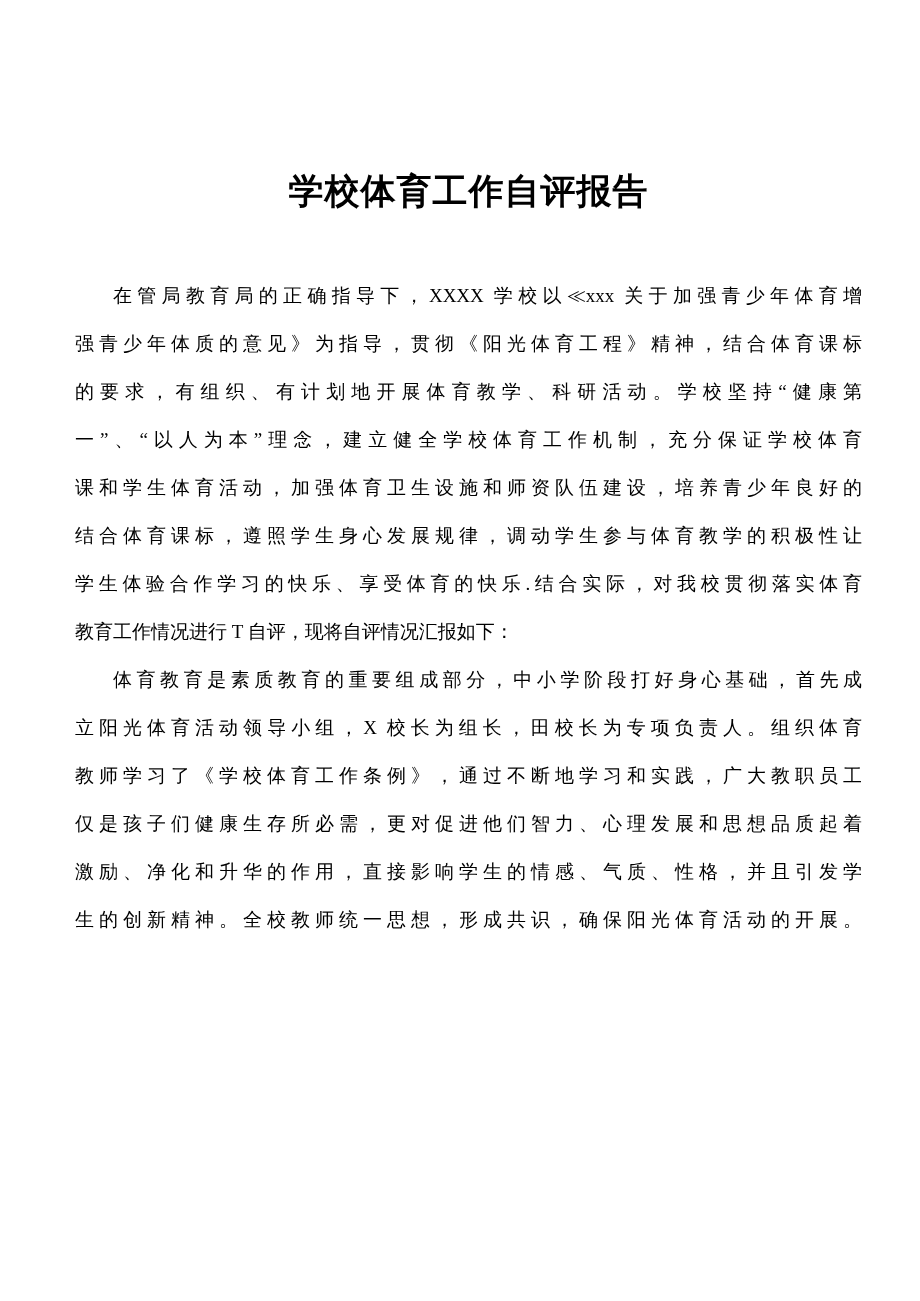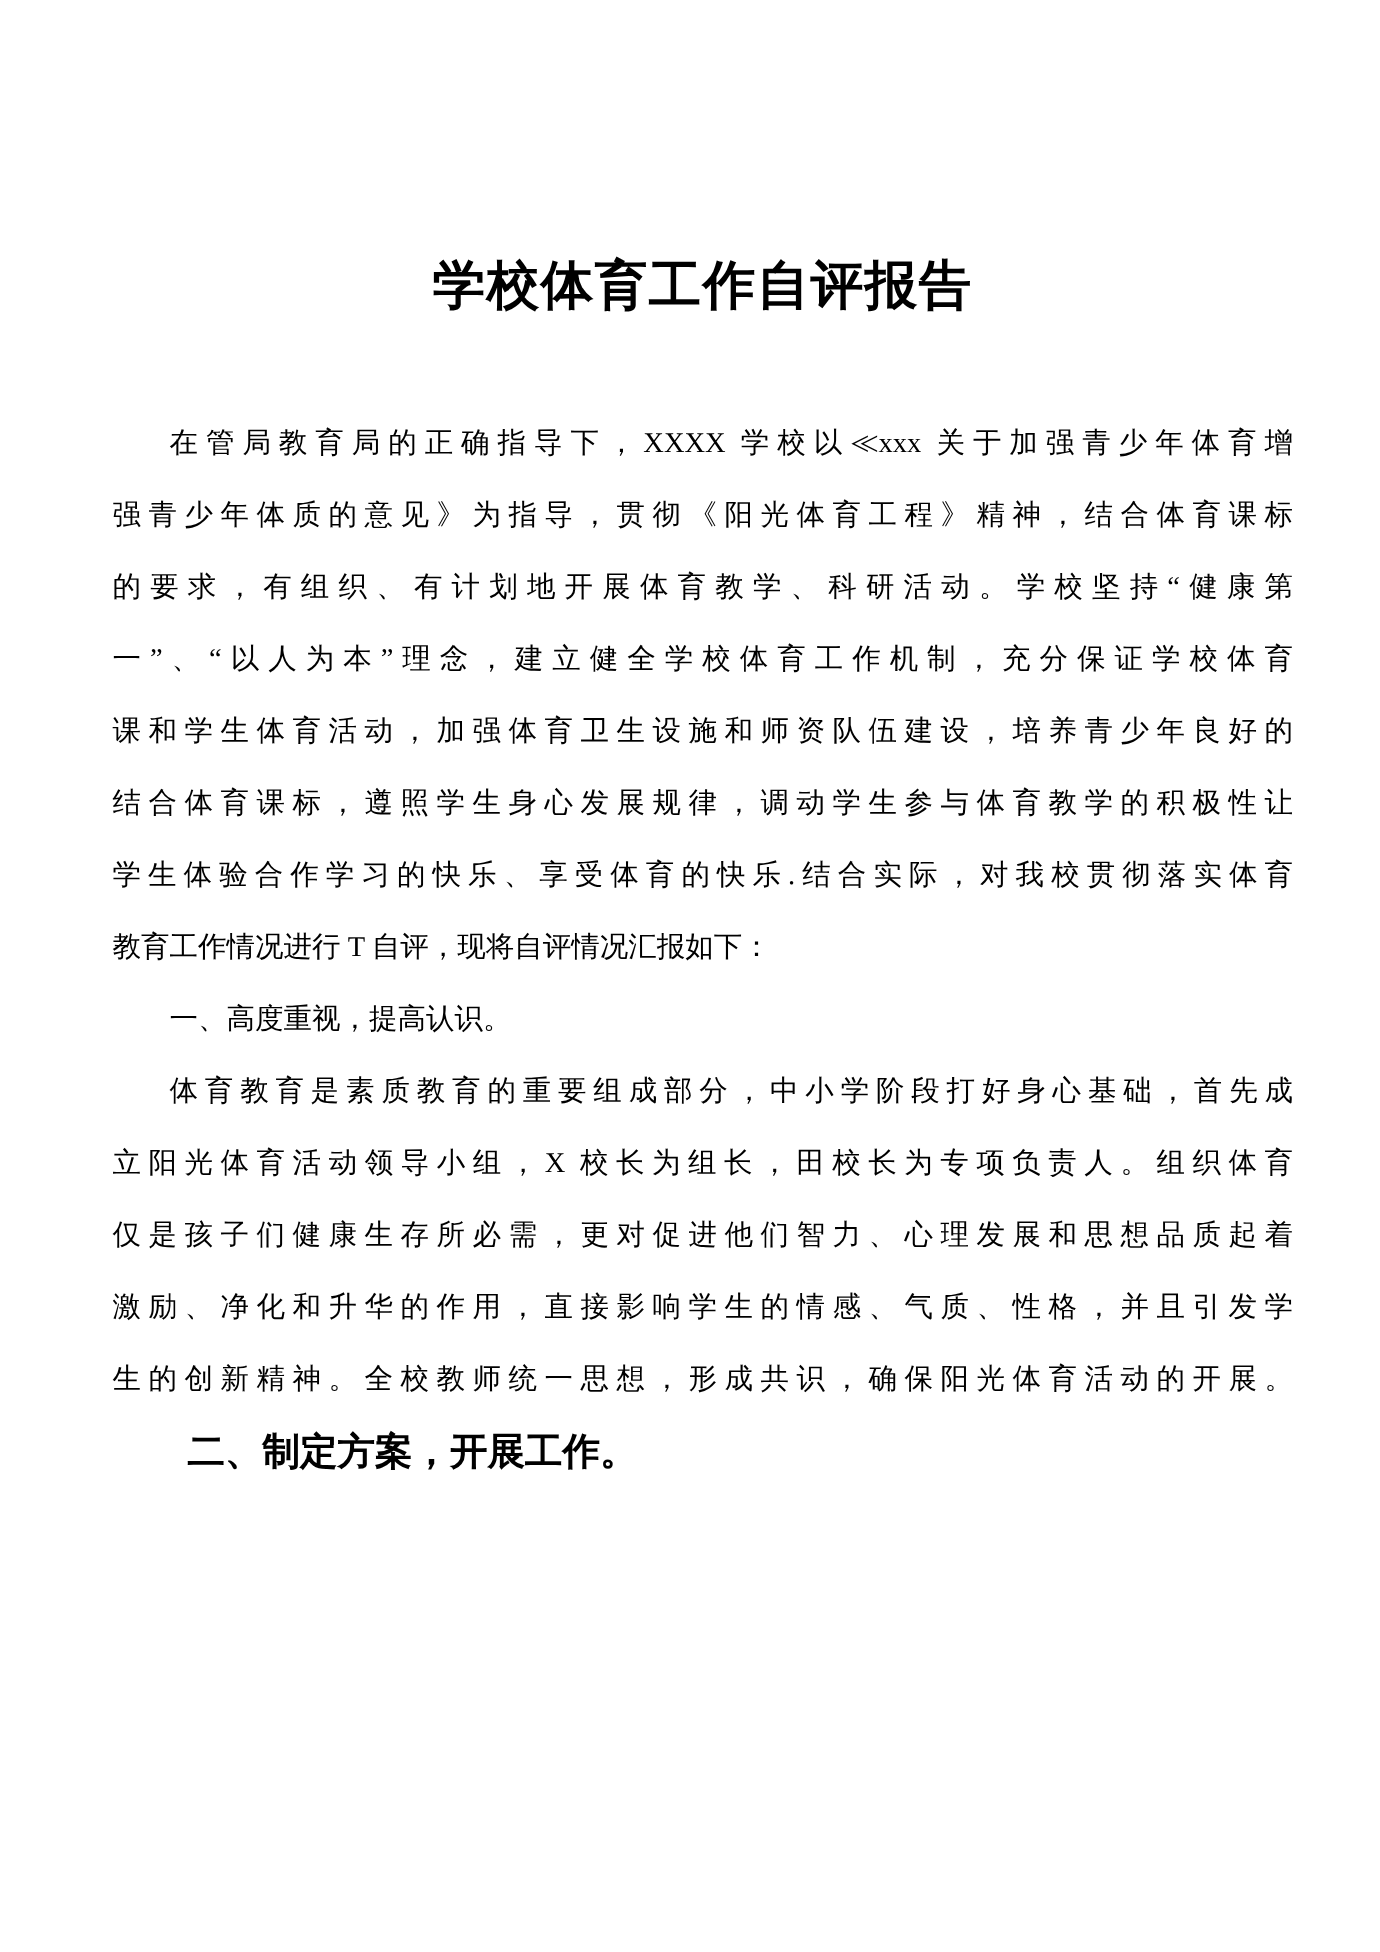--- a/index.html
+++ b/index.html
@@ -68,26 +68,21 @@
         <div class="line indent stretch">在管局教育局的正确指导下，XXXX 学校以≪xxx 关于加强青少年体育增</div>
         <div class="line stretch">强青少年体质的意见》为指导，贯彻《阳光体育工程》精神，结合体育课标</div>
         <div class="line stretch">的要求，有组织、有计划地开展体育教学、科研活动。学校坚持“健康第</div>
         <div class="line stretch">一”、“以人为本”理念，建立健全学校体育工作机制，充分保证学校体育</div>
         <div class="line stretch">课和学生体育活动，加强体育卫生设施和师资队伍建设，培养青少年良好的</div>
         <div class="line stretch">结合体育课标，遵照学生身心发展规律，调动学生参与体育教学的积极性让</div>
         <div class="line stretch">学生体验合作学习的快乐、享受体育的快乐.结合实际，对我校贯彻落实体育</div>
         <div class="line">教育工作情况进行 T 自评，现将自评情况汇报如下：</div>
       </div>
       <div class="block body">
-        <div class="line indent">一、高度重视，提高认识。</div>
-      </div>
-      <div class="block body">
         <div class="line indent stretch">体育教育是素质教育的重要组成部分，中小学阶段打好身心基础，首先成</div>
         <div class="line stretch">立阳光体育活动领导小组，X 校长为组长，田校长为专项负责人。组织体育</div>
+        <div class="line stretch">教师学习了《学校体育工作条例》，通过不断地学习和实践，广大教职员工</div>
         <div class="line stretch">仅是孩子们健康生存所必需，更对促进他们智力、心理发展和思想品质起着</div>
         <div class="line stretch">激励、净化和升华的作用，直接影响学生的情感、气质、性格，并且引发学</div>
         <div class="line stretch">生的创新精神。全校教师统一思想，形成共识，确保阳光体育活动的开展。</div>
-      </div>
-      <div class="block heading-bold">
-        <div class="line indent">二、制定方案，开展工作。</div>
       </div>
     </div>
 </div>
 
 </body></html>

